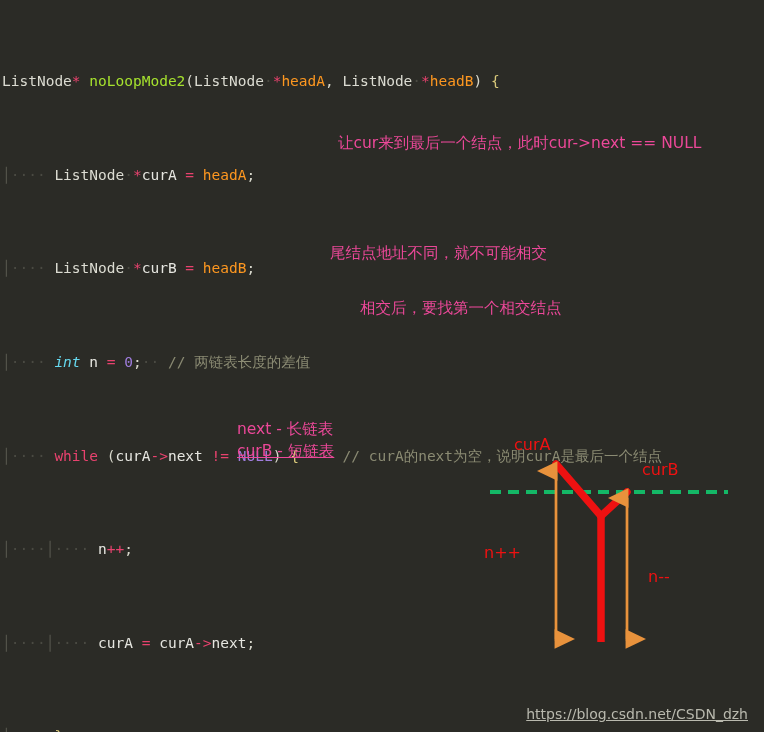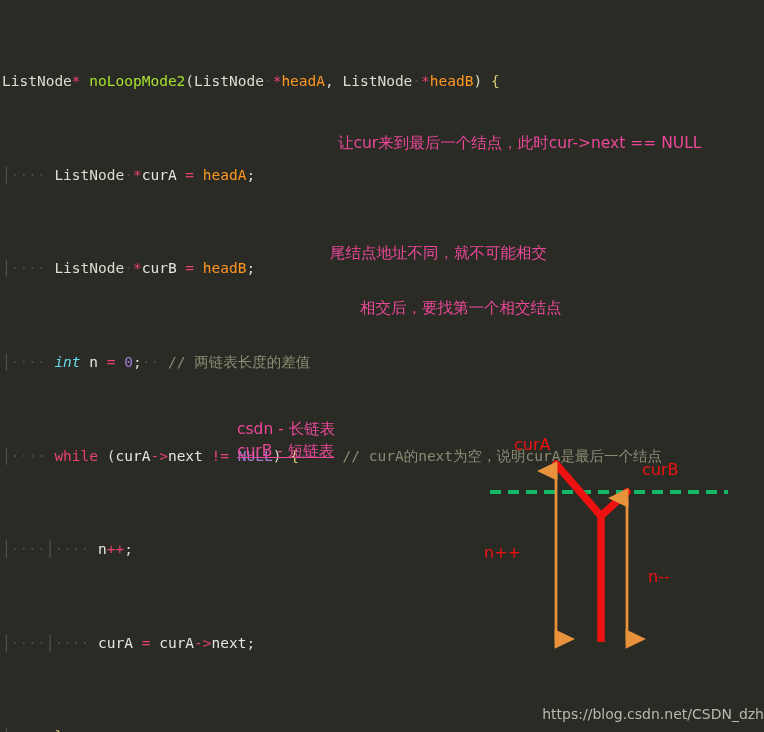--- a/index.html
+++ b/index.html
@@ -80,26 +80,27 @@
     position: absolute;
     color: #ee1111;
     font-family: "DejaVu Sans", "Liberation Sans", sans-serif;
     font-size: 16px;
     white-space: nowrap;
   }
 
   
   #watermark {
     position: absolute;
-    right: 0;
+    right: 16px;
     bottom: 10px;
     color: #b9b9ae;
     font-family: "DejaVu Sans", "Liberation Sans", sans-serif;
     font-size: 14px;
     white-space: nowrap;
+    text-decoration: underline;
   }
 </style>
 </head>
 <body>
 
 <div id="app">
 
   <div id="code">
 
     <div class="line"><span class="typ2">ListNode</span><span class="op">*</span><span class="ws"> </span><span class="fn">noLoopMode2</span><span class="punc">(</span><span class="typ2">ListNode</span><span class="ws">·</span><span class="op">*</span><span class="param">headA</span><span class="punc">,</span><span class="ws"> </span><span class="typ2">ListNode</span><span class="ws">·</span><span class="op">*</span><span class="param">headB</span><span class="punc">)</span><span class="ws"> </span><span class="brace">{</span></div>
@@ -170,21 +171,21 @@
 
     
   </div>
 
   <div class="annot big" style="left:338px; top:133px;">让cur来到最后一个结点，此时cur-&gt;next == NULL</div>
 
   <div class="annot big" style="left:330px; top:228px;margin-top:15px;">尾结点地址不同，就不可能相交</div>
 
   <div class="annot big" style="left:360px; top:298px;">相交后，要找第一个相交结点</div>
 
-  <div class="annot big" style="left:237px; top:419px;">csdn - 长链表</div>
+  <div class="annot big" style="left:237px; top:419px;">next - 长链表</div>
 
   <div class="annot big" style="left:237px; top:441px;text-decoration:underline;">curB - 短链表</div>
 
   <div id="diagram">
 
     <svg width="294" height="230" viewBox="0 0 294 230">
       <defs>
         <marker id="ahead-up" markerWidth="9" markerHeight="9" refX="4.5" refY="8" orient="auto">
           <path d="M4.5 0 L0.4 8.6 L8.6 8.6 Z" fill="#e8923c"></path>
         </marker>

